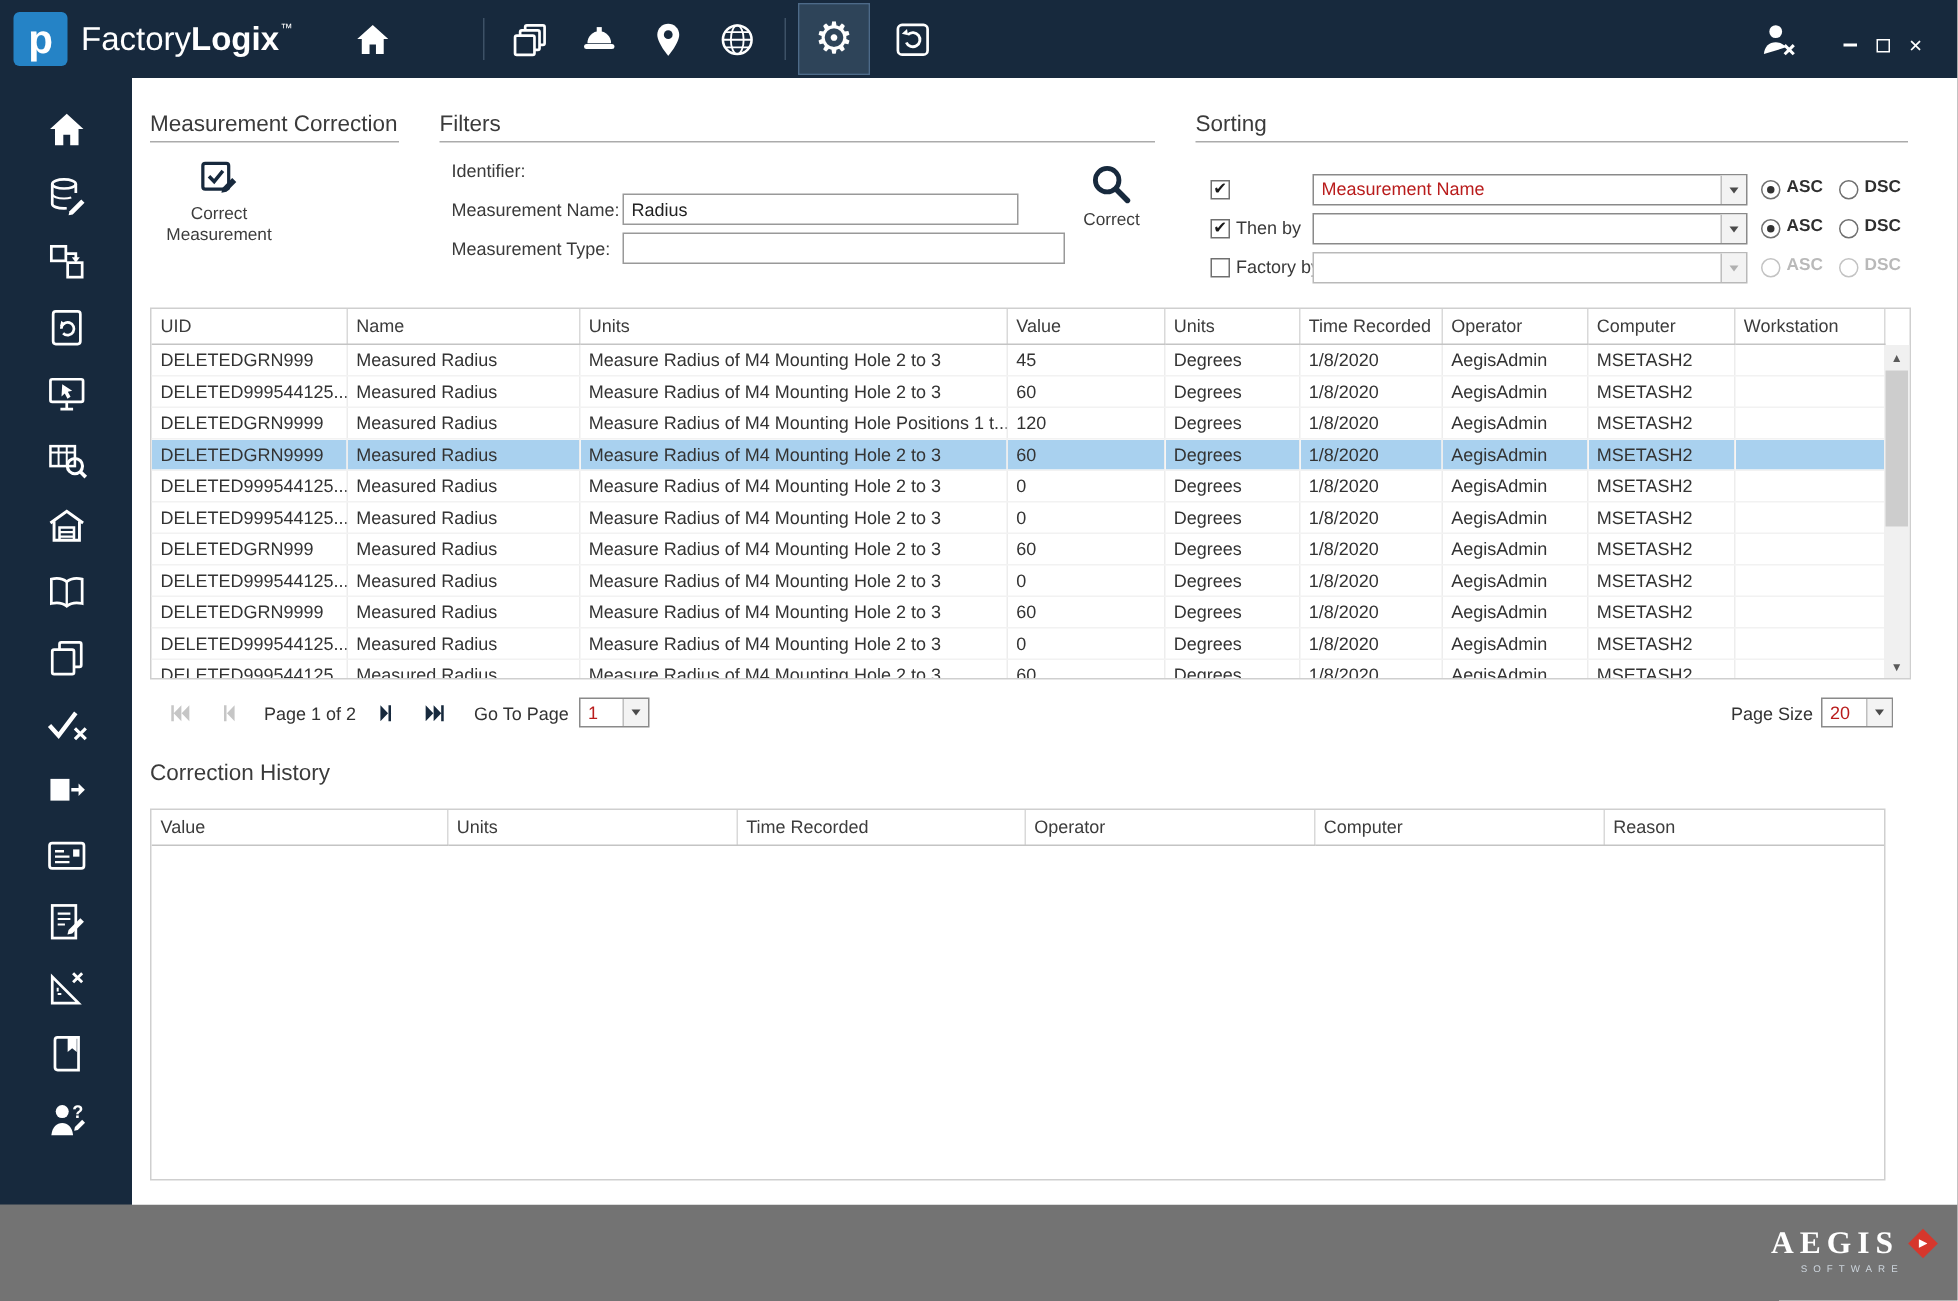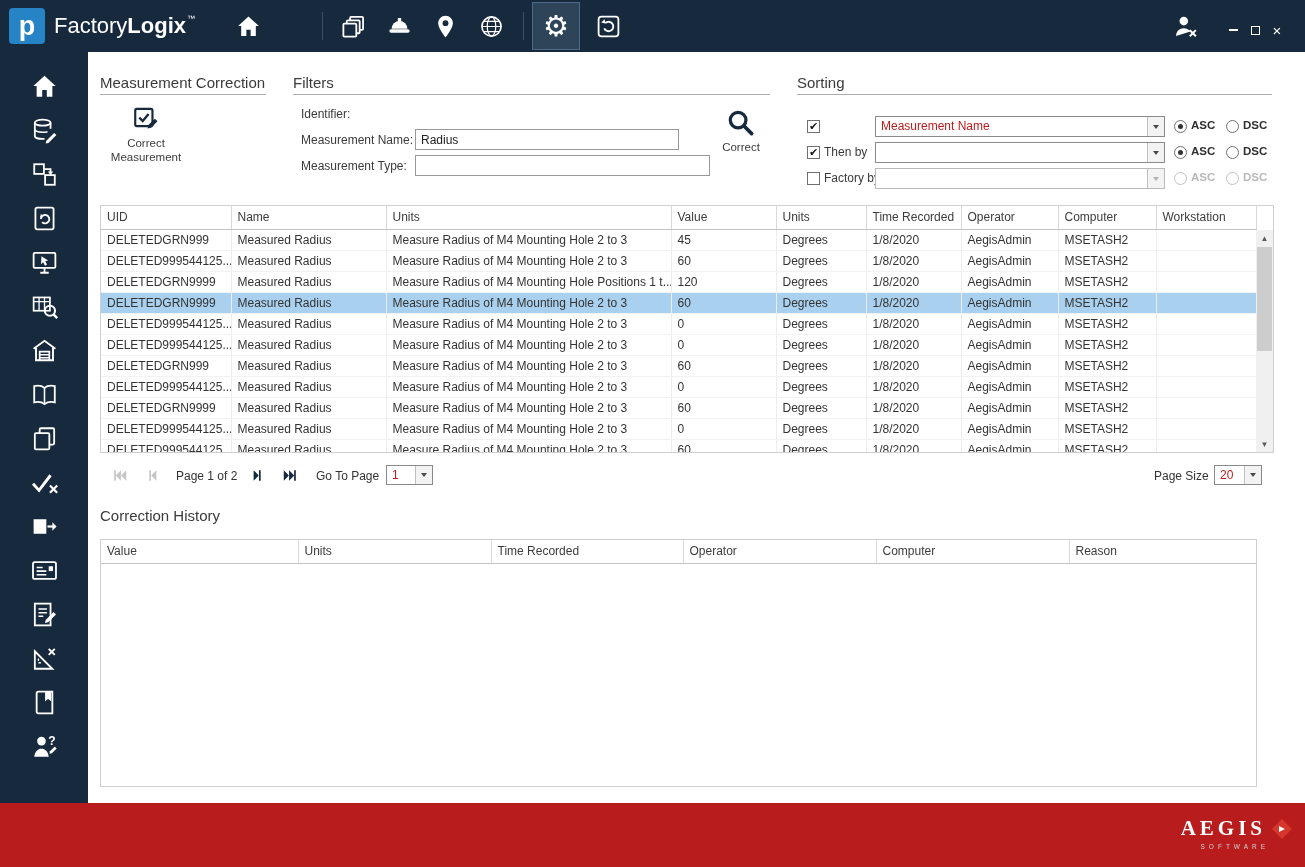--- a/index.html
+++ b/index.html
@@ -3,21 +3,21 @@
 <meta charset="utf-8">
 <style>
 *{margin:0;padding:0;box-sizing:border-box}
 body{font-family:"Liberation Sans",sans-serif;font-size:12px;color:#333;background:#4a4a4a}
 button{background:none;border:none;padding:0;font:inherit;cursor:pointer}
 .window{position:relative;width:1305px;height:867px;background:#fff;overflow:hidden}
 
 
 .titlebar{position:absolute;top:0;left:0;right:0;height:52px;background:#17293d}
 .sidebar{position:absolute;top:52px;bottom:0;left:0;width:88px;background:#17293d}
-.bottombar{position:absolute;left:0;right:0;bottom:0;height:64px;background:#b91c1c}
+.bottombar{position:absolute;left:0;right:0;bottom:0;height:64px;background:#737373}
 .content{position:absolute;left:88px;top:52px;right:0;bottom:64px;background:#fff}
 
 .app-logo{position:absolute;left:9px;top:8px;width:36px;height:36px;border-radius:4px;background:#2583c6;color:#fff;font-size:27px;font-weight:bold;display:flex;align-items:center;justify-content:center;line-height:1}
 .brand{position:absolute;left:54px;top:0;height:52px;display:flex;align-items:center;color:#ffffff;font-size:22px}
 .brand .b1{font-weight:400}
 .brand .b2{font-weight:700}
 .brand .tm{font-size:8px;align-self:flex-start;margin-top:14px;margin-left:1px}
 .tbtn{position:absolute;top:11px;width:30px;height:30px;display:flex;align-items:center;justify-content:center}
 .ti{width:27px;height:27px}
 .tsep{position:absolute;top:12px;width:1px;height:28px;background:#3d5166}

